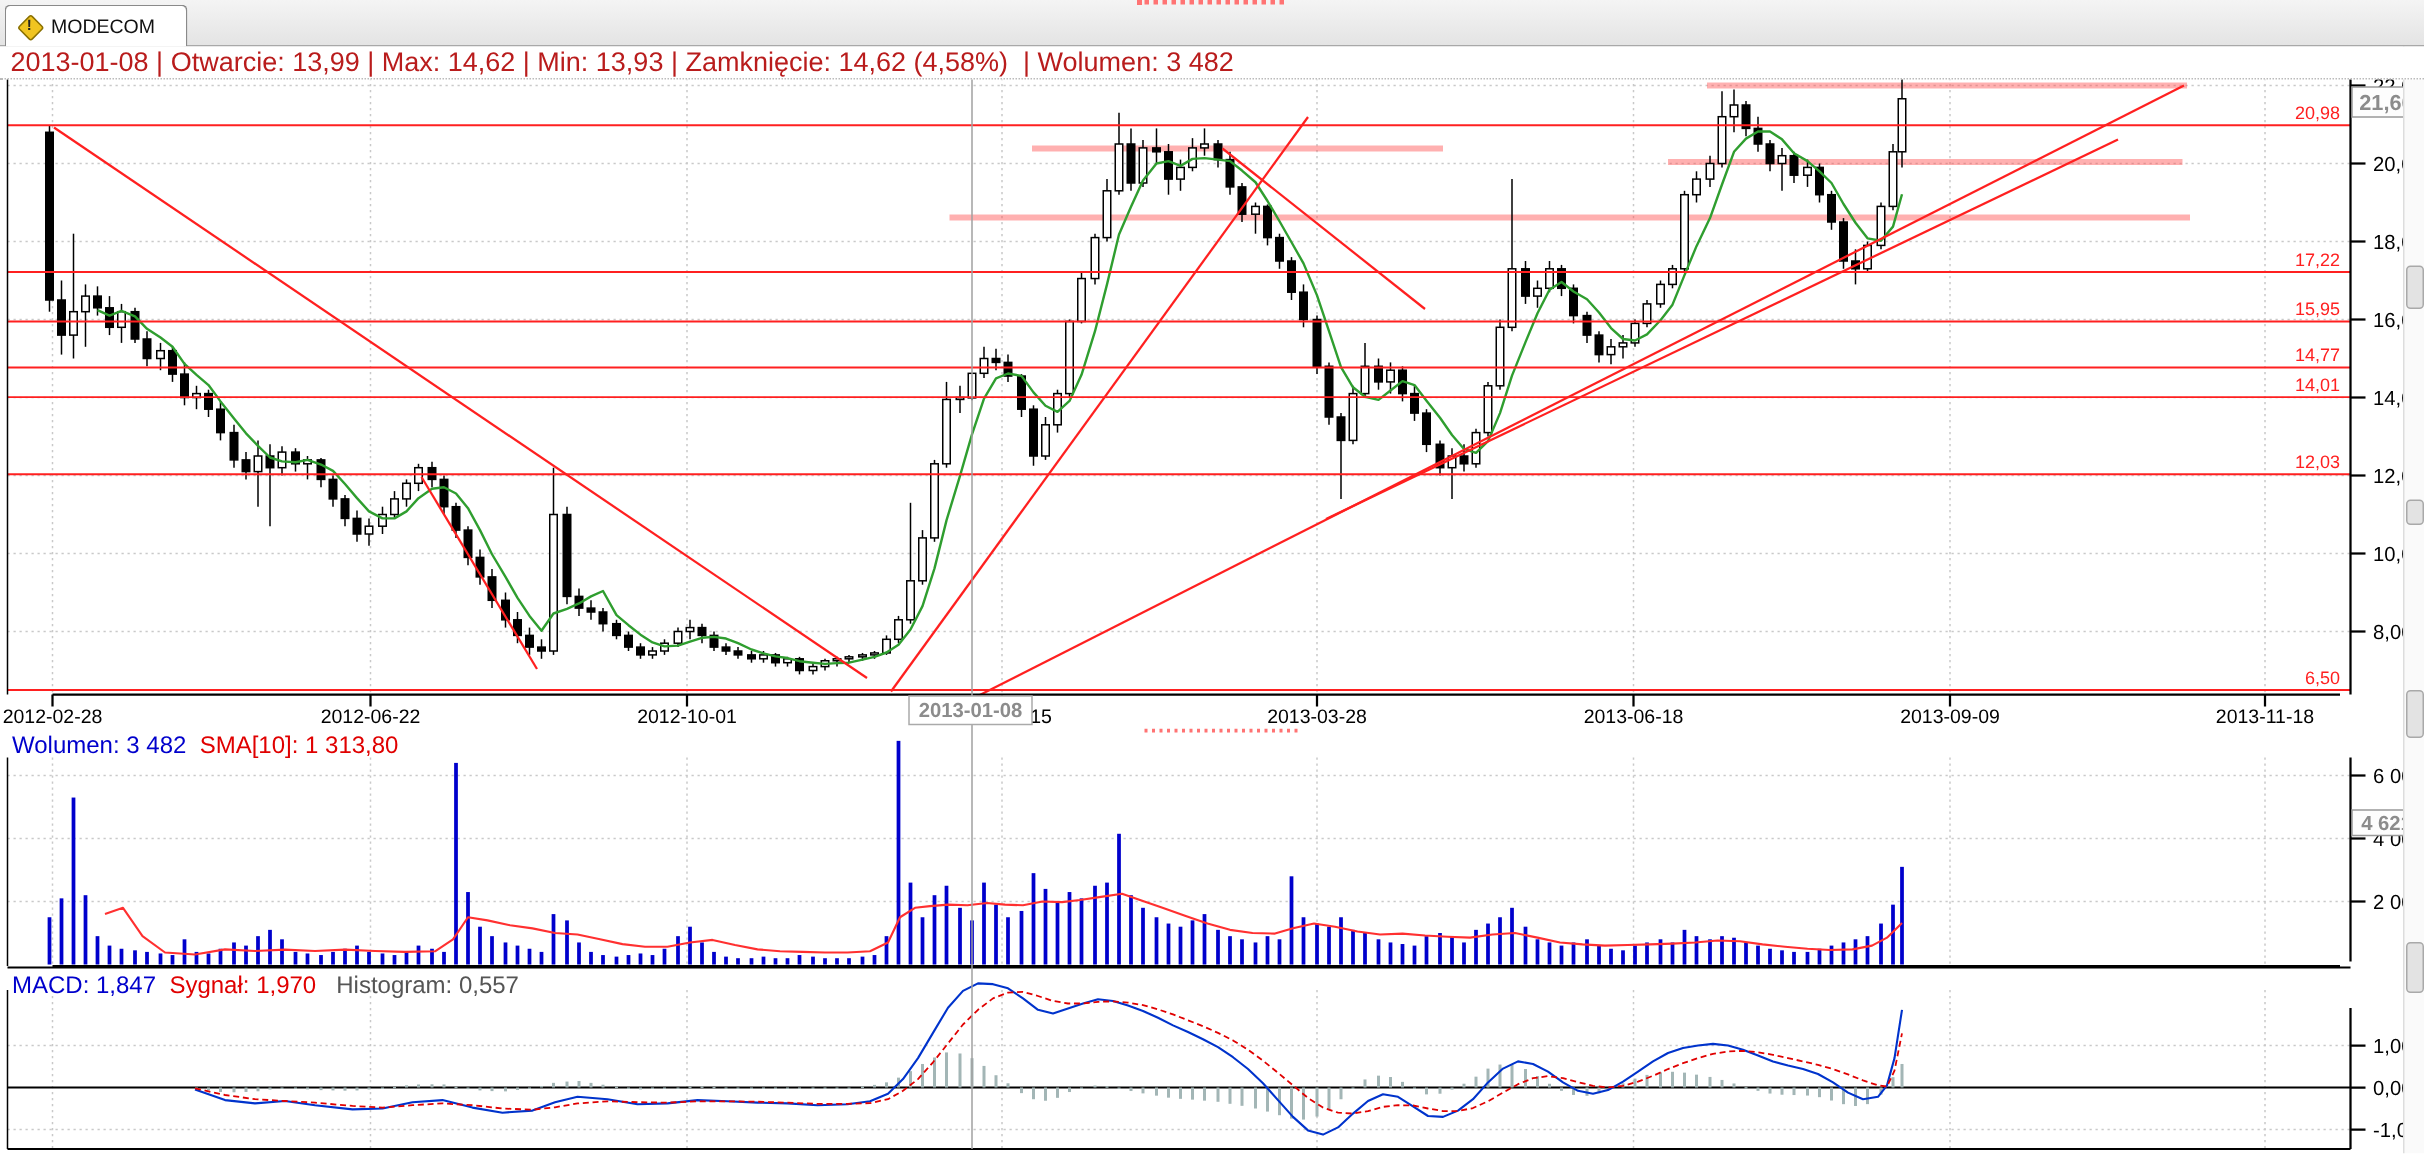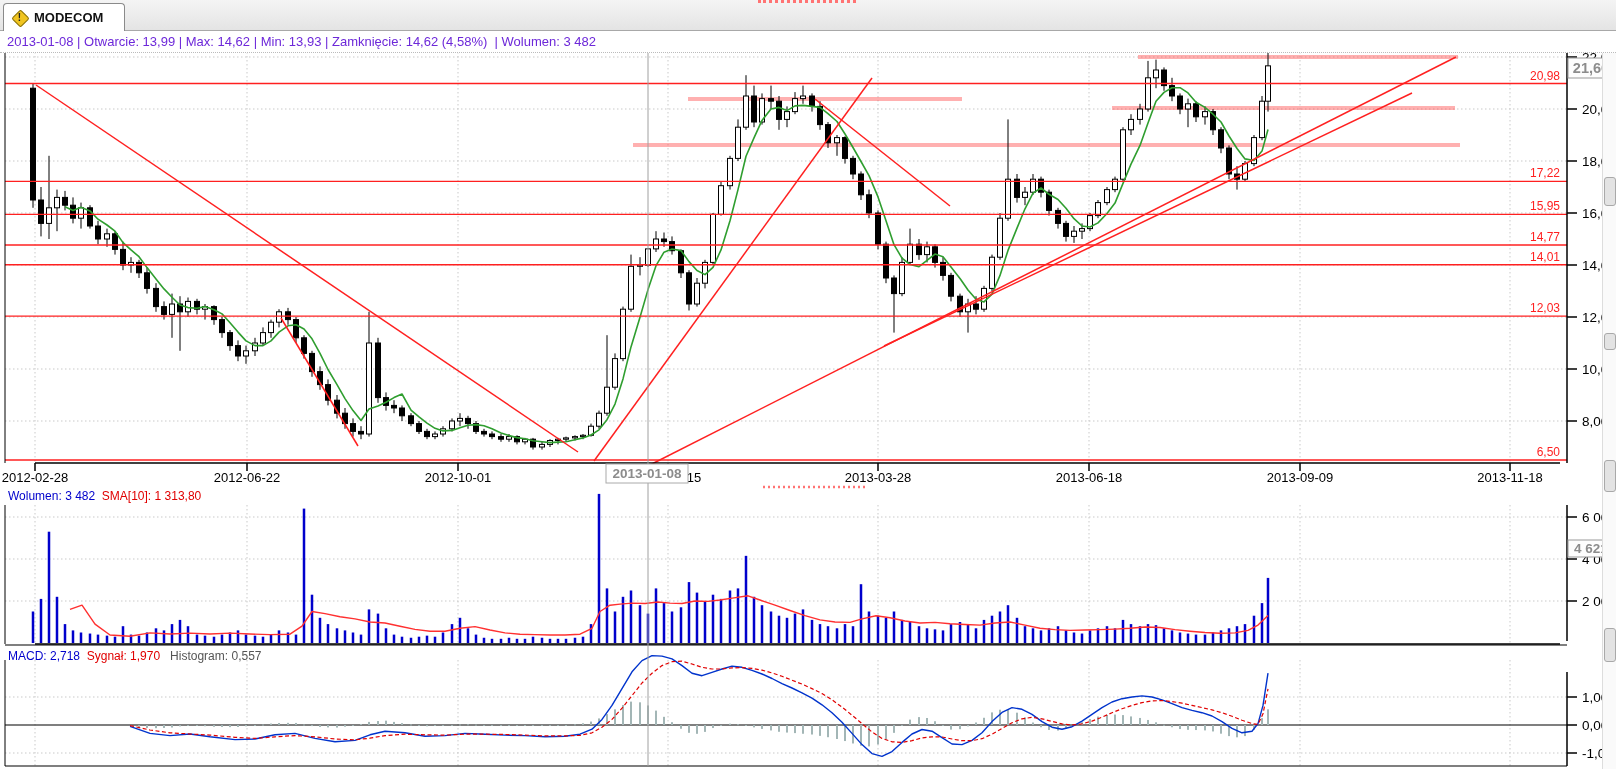--- a/index.html
+++ b/index.html
@@ -3,32 +3,32 @@
 <meta charset="utf-8">
 <style>
   html,body{margin:0;padding:0;width:1616px;height:769px;overflow:hidden;background:#fff;
     font-family:"Liberation Sans",sans-serif;}
   #app{position:relative;width:1616px;height:769px;}
   #tabbar{position:absolute;left:0;top:0;width:1616px;height:30px;
     background:linear-gradient(#f4f4f4,#e4e4e4);border-bottom:1px solid #a8a8a8;z-index:5;}
   #tab{position:absolute;left:3px;top:3px;height:27px;min-width:100px;background:#fff;
     border:1px solid #8a8a8a;border-bottom:none;border-radius:4px 4px 0 0;
     display:flex;align-items:center;padding:0 12px 0 8px;gap:7px;}
-  #tab .tab-label{font-weight:bold;font-size:13px;color:#111;}
+  #tab .tab-label{font-weight:normal;font-size:13px;color:#111;}
   .diamond{width:15px;height:15px;position:relative;flex:0 0 15px;}
   .diamond .shape{position:absolute;left:2px;top:2px;width:11px;height:11px;background:#f0c420;
     border:1px solid #8a7000;transform:rotate(45deg);border-radius:2px;}
   .diamond .mark{position:absolute;left:0;top:0;width:15px;height:15px;text-align:center;
     font-size:10px;font-weight:bold;color:#222;line-height:15px;}
   #top-dotted{position:absolute;left:758px;top:0;width:98px;height:0;
     border-top:3px dotted #ff7373;z-index:6;}
   #infobar{position:absolute;left:0;top:31px;width:1616px;height:21px;background:#fff;
     border-bottom:1px dotted #bbb;z-index:5;display:flex;align-items:center;}
-  #infobar .txt{font-size:13px;color:#6d28d9;padding-left:7px;white-space:pre;}
-  .panel-header{position:absolute;z-index:4;font-size:12px;white-space:pre;text-align:center;}
+  #infobar .txt{font-size:18px;color:#b91c1c;padding-left:7px;white-space:pre;}
+  .panel-header{position:absolute;z-index:4;font-size:16px;white-space:pre;text-align:center;}
   .hdr-blue{color:#0000cc;} .hdr-red{color:#e00000;} .hdr-gray{color:#555;margin-top:28px;}
   #vol-header{left:8px;top:489px;} #macd-header{left:8px;top:649px;}
   #chart-svg{position:absolute;left:0;top:0;z-index:1;}
   #scrollbar{position:absolute;right:0;top:30px;width:13px;height:739px;background:#fafafa;
     border-left:1px solid #ddd;z-index:3;}
   .sb-thumb{position:absolute;left:1px;width:10px;background:#e3e3e3;border:1px solid #a9a9a9;
     border-radius:3px;}
 </style>
 </head>
 <body>
@@ -785,21 +785,21 @@
     </div>
   </div>
   <div id="top-dotted"></div>
 
   <div id="infobar">
     <span class="txt">2013-01-08 | Otwarcie: 13,99 | Max: 14,62 | Min: 13,93 | Zamknięcie: 14,62 (4,58%)  | Wolumen: 3 482</span>
   </div>
 
   <div id="vol-header" class="panel-header"><span class="hdr-blue">Wolumen: 3 482</span><span>  </span><span class="hdr-red">SMA[10]: 1 313,80</span></div>
 
-  <div id="macd-header" class="panel-header"><span class="hdr-blue">MACD: 2,718</span><span>  </span><span class="hdr-red">Sygnał: 1,970</span><span>   </span><span class="hdr-gray">Histogram: 0,557</span></div>
+  <div id="macd-header" class="panel-header"><span class="hdr-blue">MACD: 1,847</span><span>  </span><span class="hdr-red">Sygnał: 1,970</span><span>   </span><span class="hdr-gray">Histogram: 0,557</span></div>
 
   <div id="scrollbar">
     <div class="sb-thumb" style="top:2px;height:14px;"></div>
     <div class="sb-thumb" style="top:147px;height:27px;"></div>
     <div class="sb-thumb" style="top:303px;height:15px;"></div>
     <div class="sb-thumb" style="top:430px;height:30px;"></div>
     <div class="sb-thumb" style="top:598px;height:32px;"></div>
   </div>
 </div>
 

